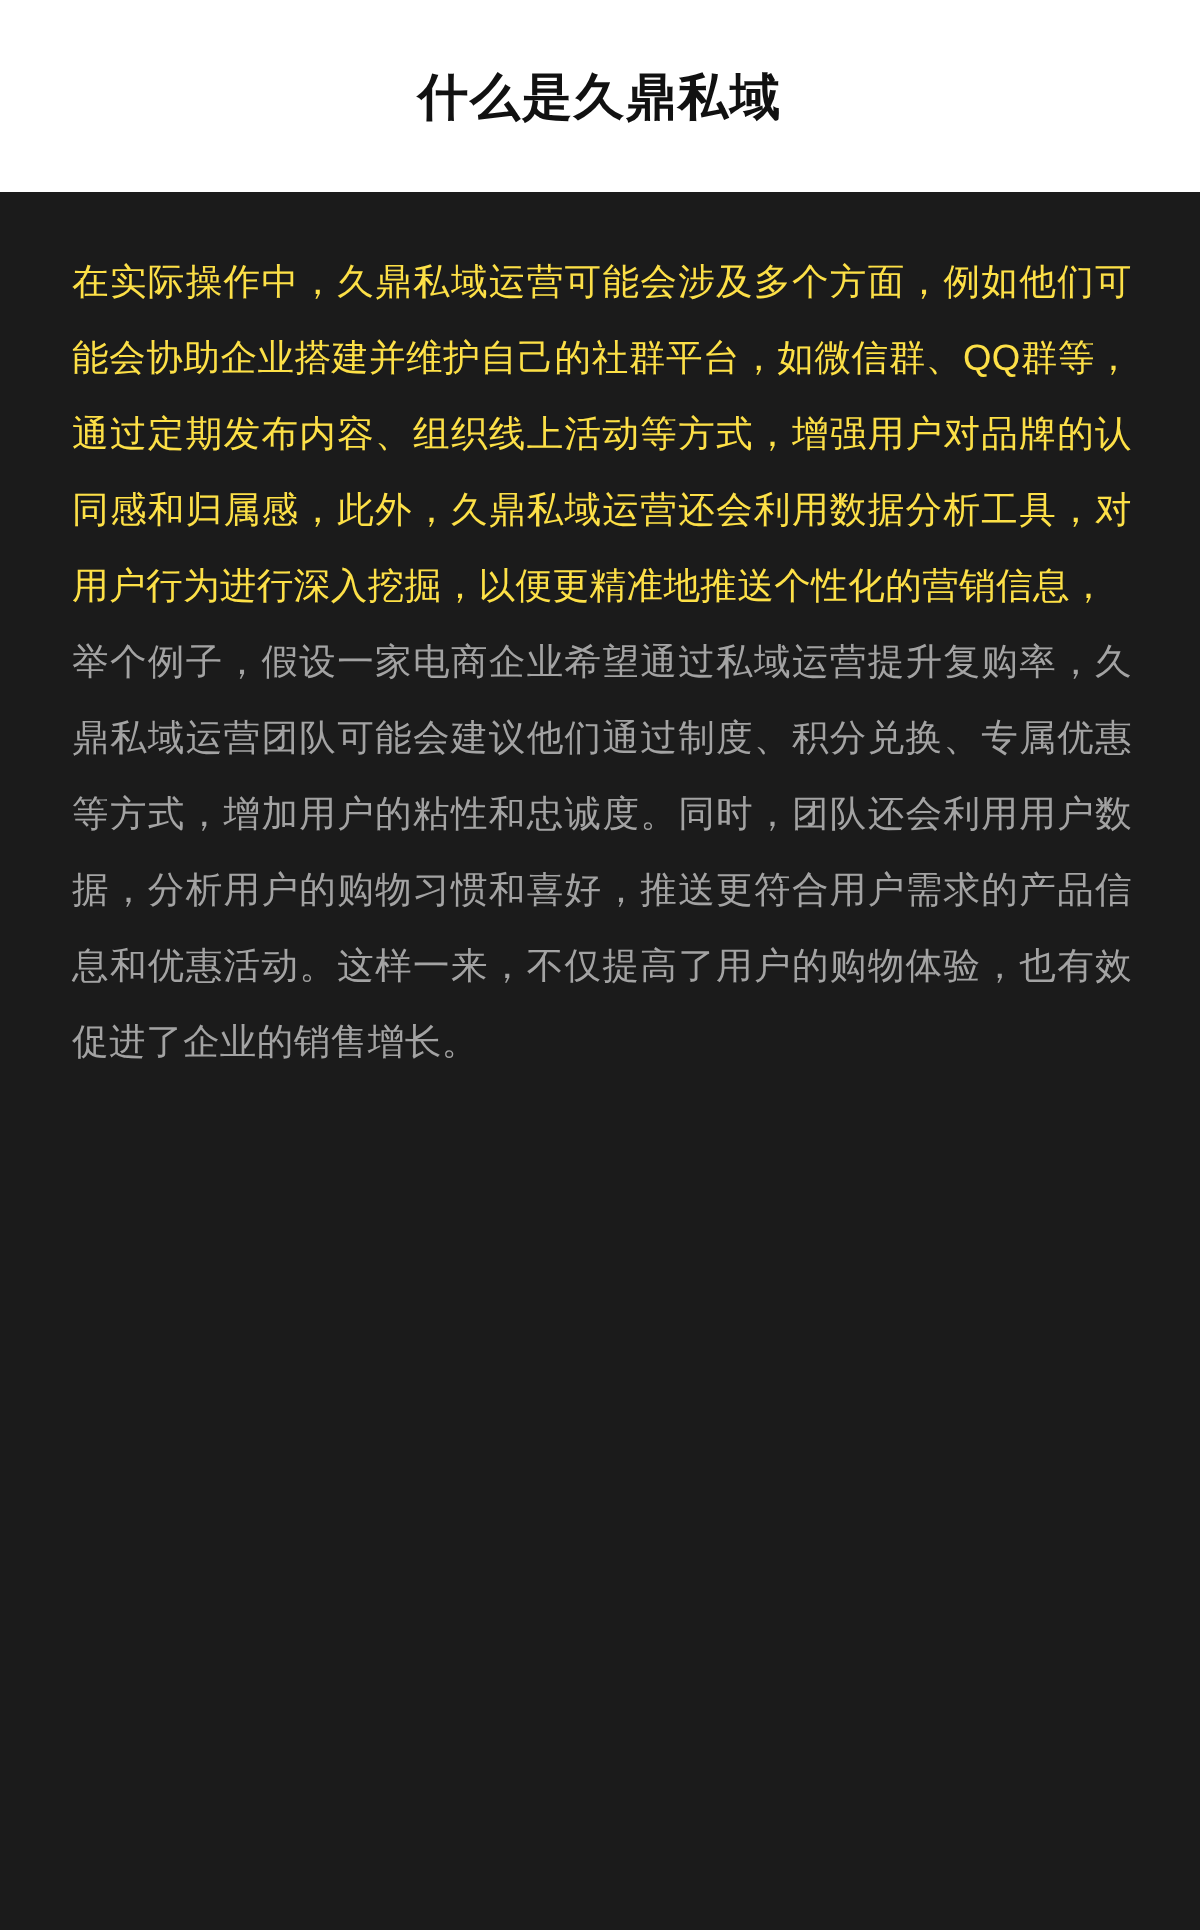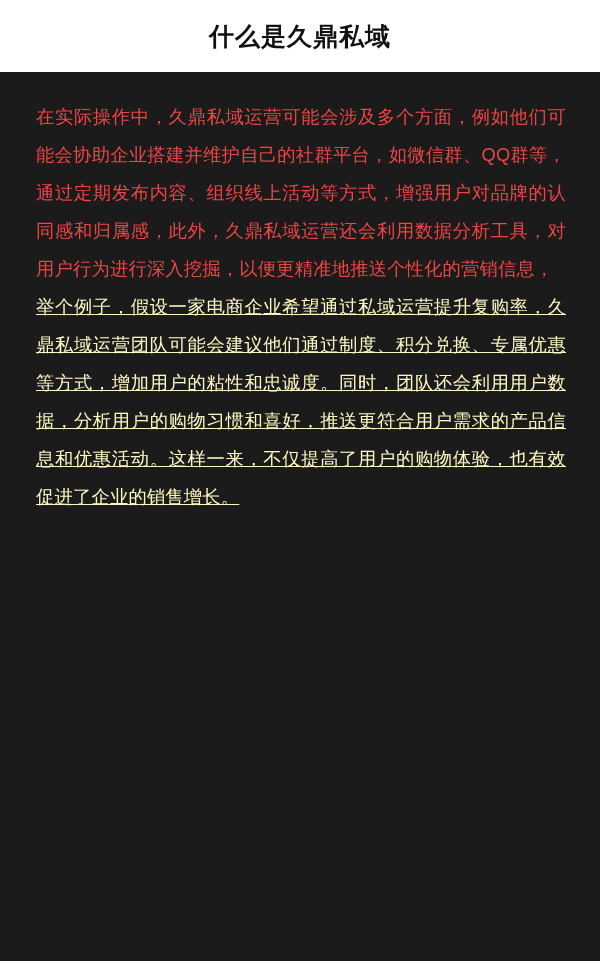--- a/index.html
+++ b/index.html
@@ -14,21 +14,21 @@
     overflow: hidden;
   }
   .page {
     position: relative;
     width: 600px;
     height: 965px;
     background: #ffffff;
     box-sizing: border-box;
   }
   .title-bar {
-    height: 72px;
+    height: 96px;
     display: flex;
     align-items: center;
     justify-content: center;
     background: #ffffff;
   }
   .title {
     font-size: 25px;
     font-weight: bold;
     color: #111111;
     letter-spacing: 1px;
@@ -48,22 +48,22 @@
     text-align: justify;
     text-justify: inter-ideograph;
     margin: 0 0 0 0;
     letter-spacing: 0.2px;
     font-family: "Liberation Sans", sans-serif;
   }
   .para + .para {
     margin-top: 0px;
   }
   .p1 { color: #c6c6ee; }
-  .p2 { color: #ef4444; }
-  .p3 { color: #fef9c3; text-decoration: underline; }
+  .p2 { color: #fde047; }
+  .p3 { color: #a3a3a3; }
 </style>
 </head>
 <body>
 
 <div class="page">
 
   <div class="title-bar">
     <h1 class="title">什么是久鼎私域</h1>
   </div>
 

